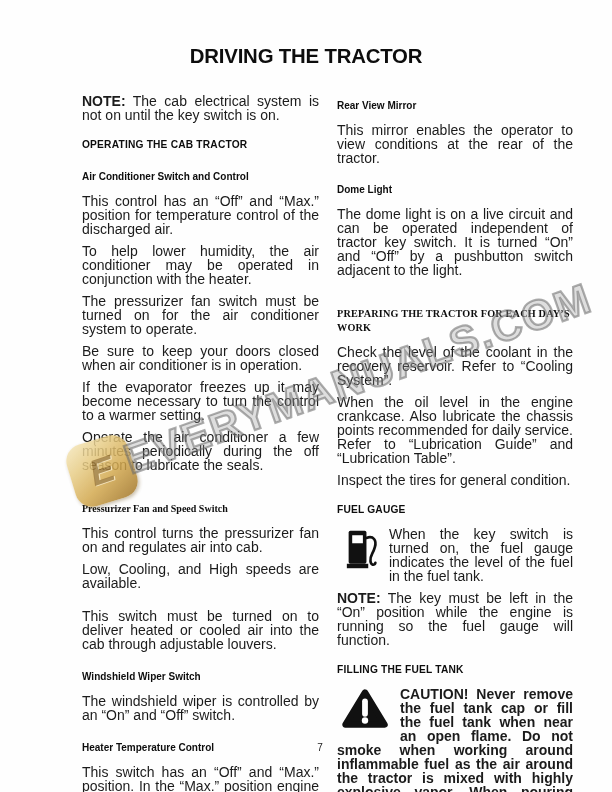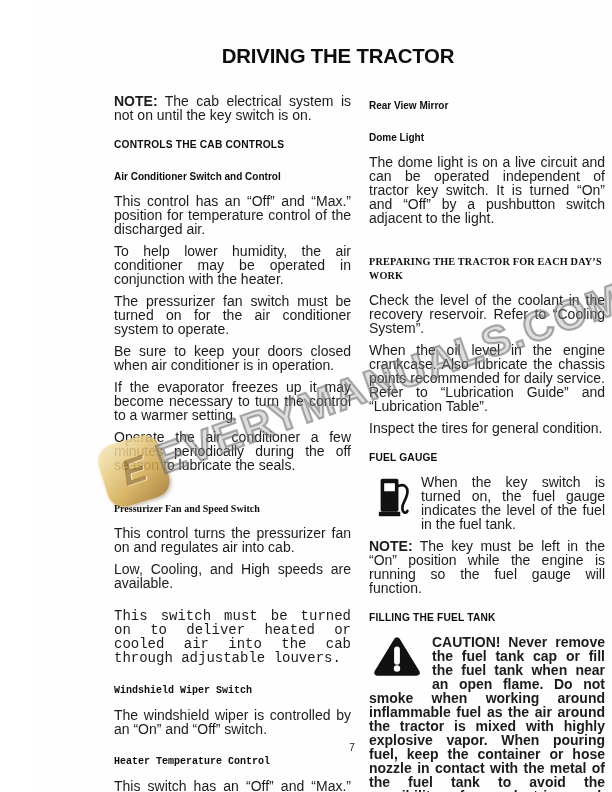--- a/index.html
+++ b/index.html
@@ -1,39 +1,39 @@
 <!DOCTYPE html>
 <html><head>
 <meta charset="utf-8">
 <style>
   html,body{margin:0;padding:0;}
   body{
     width:612px;height:792px;overflow:hidden;background:#ffffff;
     font-family:"Liberation Sans", sans-serif;color:#1b1b1b;position:relative;
   }
-  .page{position:absolute;inset:0;background:#fefefe;margin-left:32px;}
+  .page{position:absolute;inset:0;background:#fefefe;}
   .doc-title{
     position:absolute;top:44px;left:0;width:612px;text-align:center;
     font-size:21px;font-weight:bold;color:#0d0d0d;letter-spacing:-0.2px;
     transform:scaleX(0.97);white-space:nowrap;
   }
   .col{position:absolute;top:94px;}
   .col-left{left:82px;width:237px;}
   .col-right{left:337px;width:236px;top:99px;}
   .para{
     font-size:14px;line-height:14px;text-align:justify;margin:0 0 8px 0;color:#1b1b1b;
   }
   .heading{
     font-size:10.2px;font-weight:bold;color:#0d0d0d;margin:16px 0 10px 0;line-height:14px;letter-spacing:0.2px;
   }
   .subheading{
     font-size:10px;font-weight:bold;color:#0d0d0d;margin:18px 0 10px 0;line-height:14px;
   }
   .col > :first-child{margin-top:0;}
-  .gap-md{margin-top:19px !important;font-family:Liberation Mono, monospace;}
+  .gap-md{margin-top:19px !important;}
   .gap-lg{margin-top:30px !important;font-family:Liberation Serif, serif;}
   .inline-label{font-weight:bold;}
   .float-icon{float:left;display:block;}
   .float-icon.pump{width:34px;height:41px;margin:2px 10px 1px 8px;}
   .float-icon.tri{width:52px;height:41px;margin:1px 9px 1px 2px;}
   .caution{font-weight:bold;}
   .page-number{
     position:absolute;top:742px;left:0;width:640px;text-align:center;
     font-size:10px;color:#222;
   }
@@ -61,39 +61,40 @@
   }
 </style>
 </head>
 <body>
 
 <div class="page">
   <div class="doc-title">DRIVING THE TRACTOR</div>
 
   <div class="col col-left" id="col-left">
       <p class="para"><b class="inline-label">NOTE:</b> The cab electrical system is not on until the key switch is on.</p>
-      <h2 class="heading">CONTROLS THE CAB CONTROLS</h2>
+      <h2 class="heading">OPERATING THE CAB TRACTOR</h2>
       <h3 class="subheading">Air Conditioner Switch and Control</h3>
       <p class="para">This control has an “Off” and “Max.” position for temperature control of the discharged air.</p>
       <p class="para">To help lower humidity, the air conditioner may be operated in conjunction with the heater.</p>
       <p class="para">The pressurizer fan switch must be turned on for the air conditioner system to operate.</p>
       <p class="para">Be sure to keep your doors closed when air conditioner is in operation.</p>
       <p class="para">If the evaporator freezes up it may become necessary to turn the control to a warmer setting.</p>
       <p class="para">Operate the air conditioner a few minutes periodically during the off season to lubricate the seals.</p>
       <h3 class="subheading gap-lg">Pressurizer Fan and Speed Switch</h3>
       <p class="para">This control turns the pressurizer fan on and regulates air into cab.</p>
       <p class="para">Low, Cooling, and High speeds are available.</p>
       <p class="para gap-md">This switch must be turned on to deliver heated or cooled air into the cab through adjustable louvers.</p>
       <h3 class="subheading gap-md">Windshield Wiper Switch</h3>
       <p class="para">The windshield wiper is controlled by an “On” and “Off” switch.</p>
       <h3 class="subheading gap-md">Heater Temperature Control</h3>
       <p class="para">This switch has an “Off” and “Max.” position. In the “Max.” position engine coolant flows through the heater core. The pressurizer fan switch and control will be turned on to deliver heated air.</p>
     </div>
   <div class="col col-right" id="col-right">
       <h3 class="subheading">Rear View Mirror</h3>
+      <p class="para">This mirror enables the operator to view conditions at the rear of the tractor.</p>
       <h3 class="subheading">Dome Light</h3>
       <p class="para">The dome light is on a live circuit and can be operated independent of tractor key switch. It is turned “On” and “Off” by a pushbutton switch adjacent to the light.</p>
       <h2 class="heading gap-lg">PREPARING THE TRACTOR FOR EACH DAY’S WORK</h2>
       <p class="para">Check the level of the coolant in the recovery reservoir. Refer to “Cooling System”.</p>
       <p class="para">When the oil level in the engine crankcase. Also lubricate the chassis points recommended for daily service. Refer to “Lubrication Guide” and “Lubrication Table”.</p>
       <p class="para">Inspect the tires for general condition.</p>
       <h2 class="heading">FUEL GAUGE</h2>
       <p class="para"><span class="float-icon pump"><svg width="34" height="41" viewBox="0 0 34 46" xmlns="http://www.w3.org/2000/svg">
             <rect x="2" y="2" width="20" height="37" rx="2" fill="#111"></rect>
             <rect x="6" y="7" width="12" height="9" fill="#fff"></rect>

